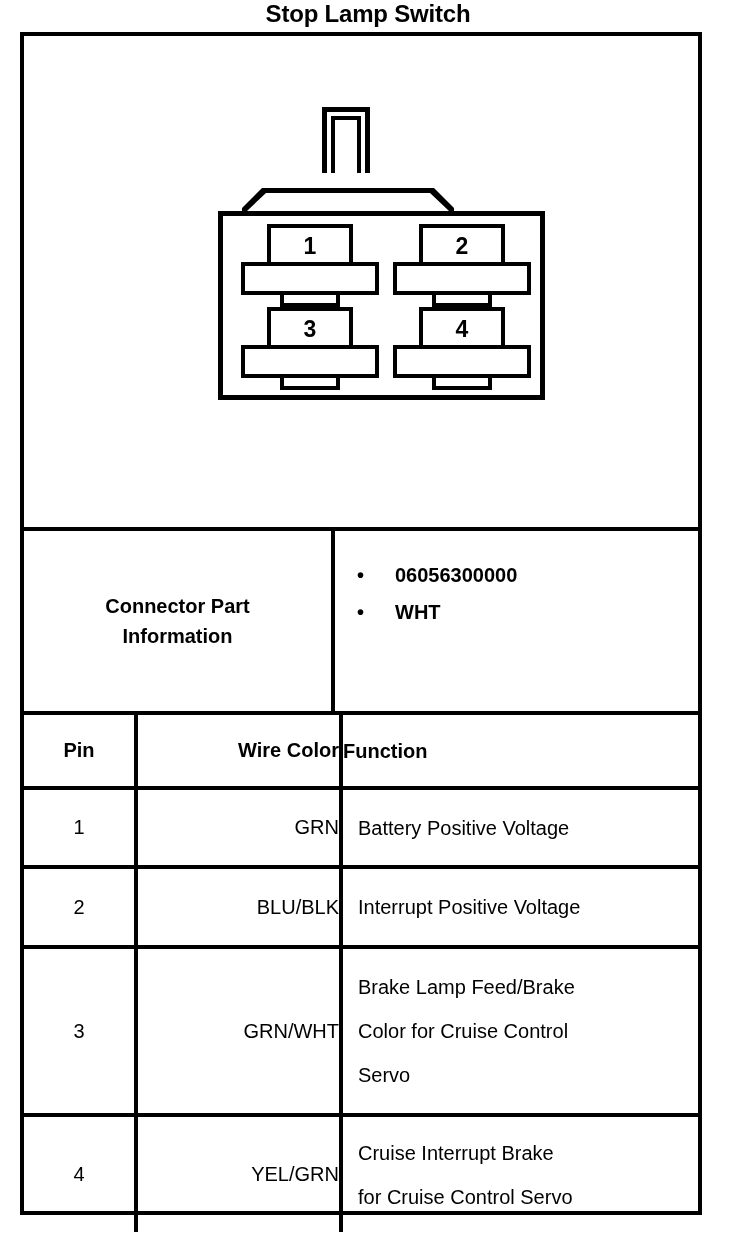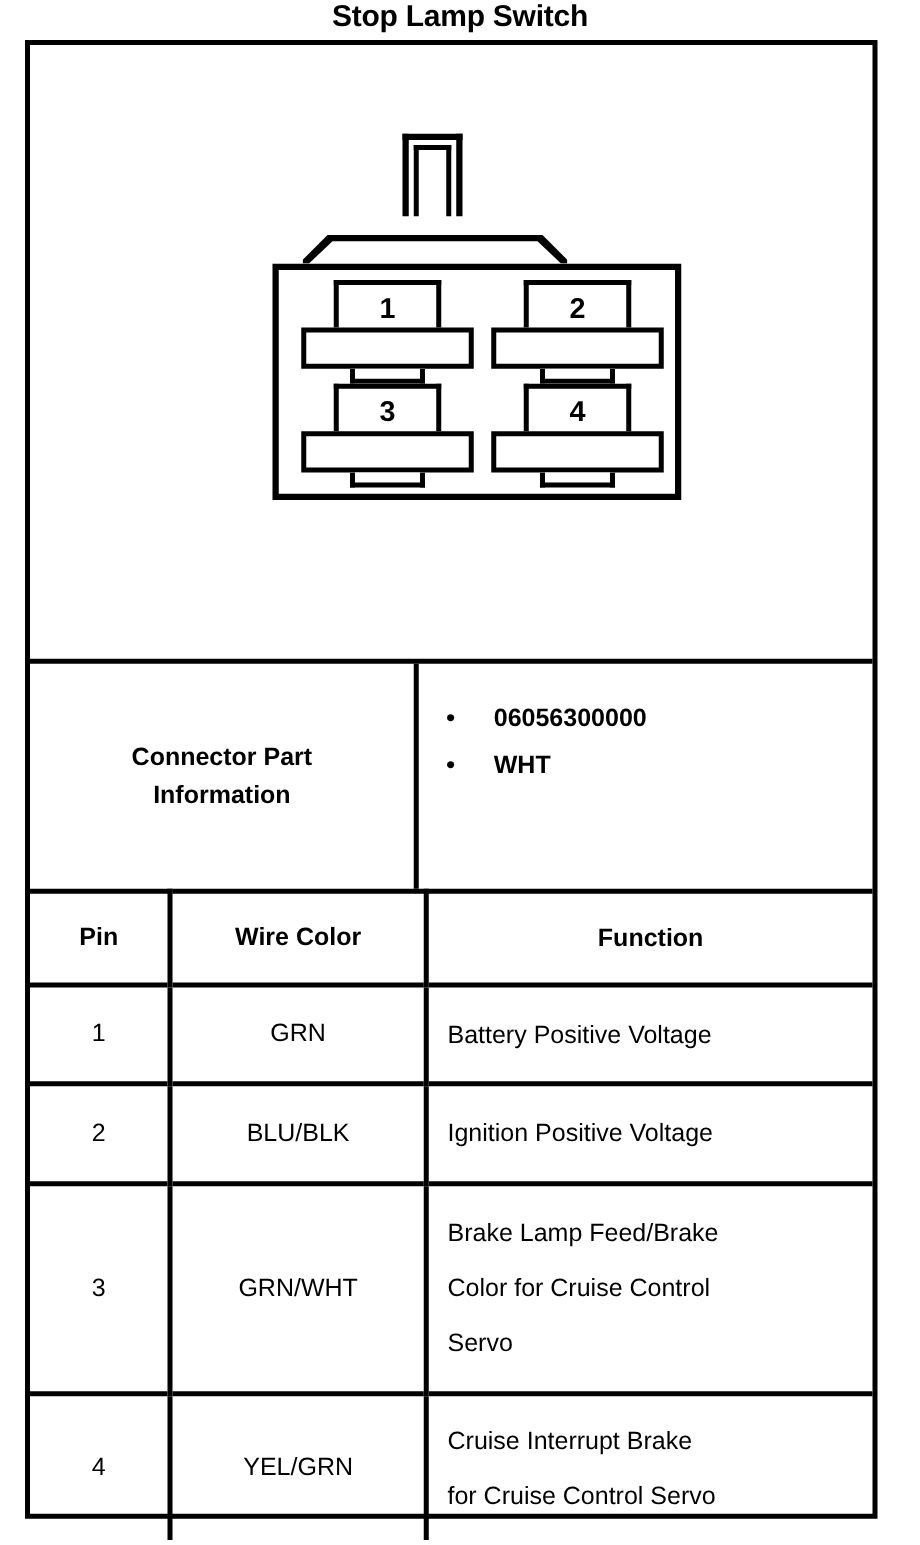--- a/index.html
+++ b/index.html
@@ -181,24 +181,24 @@
     border-top: 4px solid #000;
     border-right: 4px solid #000;
     padding: 0;
     margin: 16px;
     vertical-align: middle;
     font-size: 20px;
     font-weight: normal;
   }
   #pin-table td:last-child, #pin-table th:last-child { border-right: none; }
   .col-pin   { width: 110px; text-align: center; }
-  .col-color { width: 201px; text-align: center; }
+  .col-color { width: 201px; text-align: right; }
   .col-func  { text-align: left; padding-left: 15px !important; line-height: 44px; }
   #pin-table thead th { font-weight: bold; height: 71px; }
-  #pin-table thead th.col-func { text-align: center; padding-left: 0 !important; }
+  #pin-table thead th.col-func { text-align: left; padding-left: 0 !important; }
   .row-1 td { height: 75px; }
   .row-2 td { height: 76px; }
   .row-3 td { height: 164px; }
   .row-4 td { height: 115px; }
   .func-line { display: block; }
 </style>
 </head>
 <body>
 
 <div id="title">Stop Lamp Switch</div>
@@ -274,21 +274,21 @@
         <td class="col-pin">1</td>
         <td class="col-color">GRN</td>
         <td class="col-func">
           <span class="func-line">Battery Positive Voltage</span>
         </td>
       </tr>
       <tr class="row-2">
         <td class="col-pin">2</td>
         <td class="col-color">BLU/BLK</td>
         <td class="col-func">
-          <span class="func-line">Ignition Positive Voltage</span>
+          <span class="func-line">Interrupt Positive Voltage</span>
         </td>
       </tr>
       <tr class="row-3">
         <td class="col-pin">3</td>
         <td class="col-color">GRN/WHT</td>
         <td class="col-func">
           <span class="func-line">Brake Lamp Feed/Brake</span>
           <span class="func-line">Color for Cruise Control</span>
           <span class="func-line">Servo</span>
         </td>

